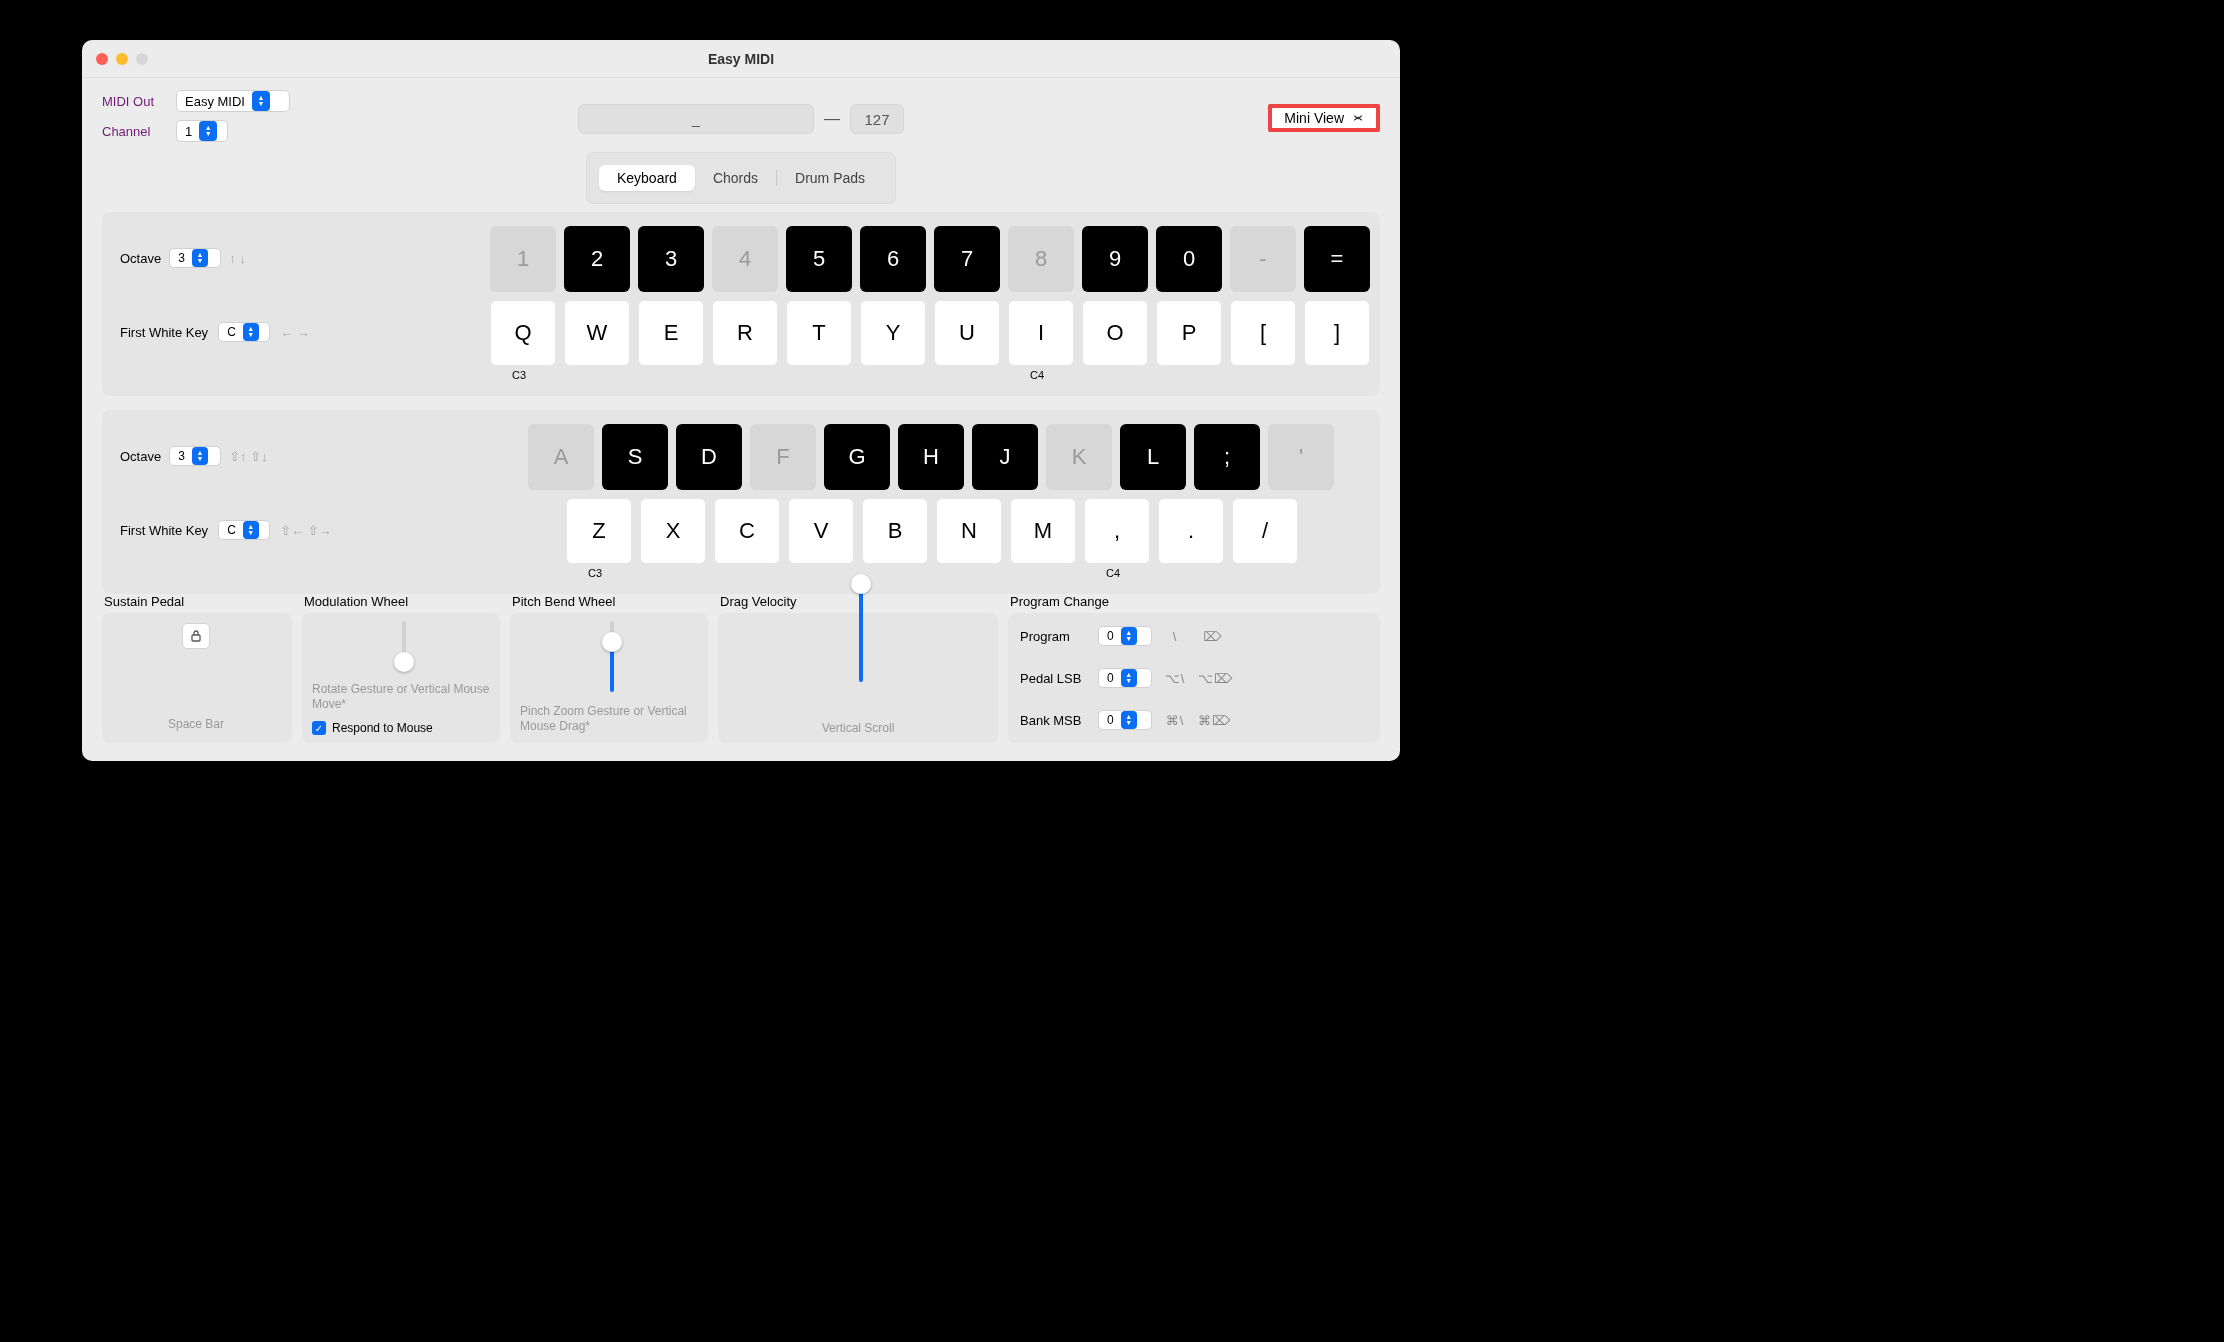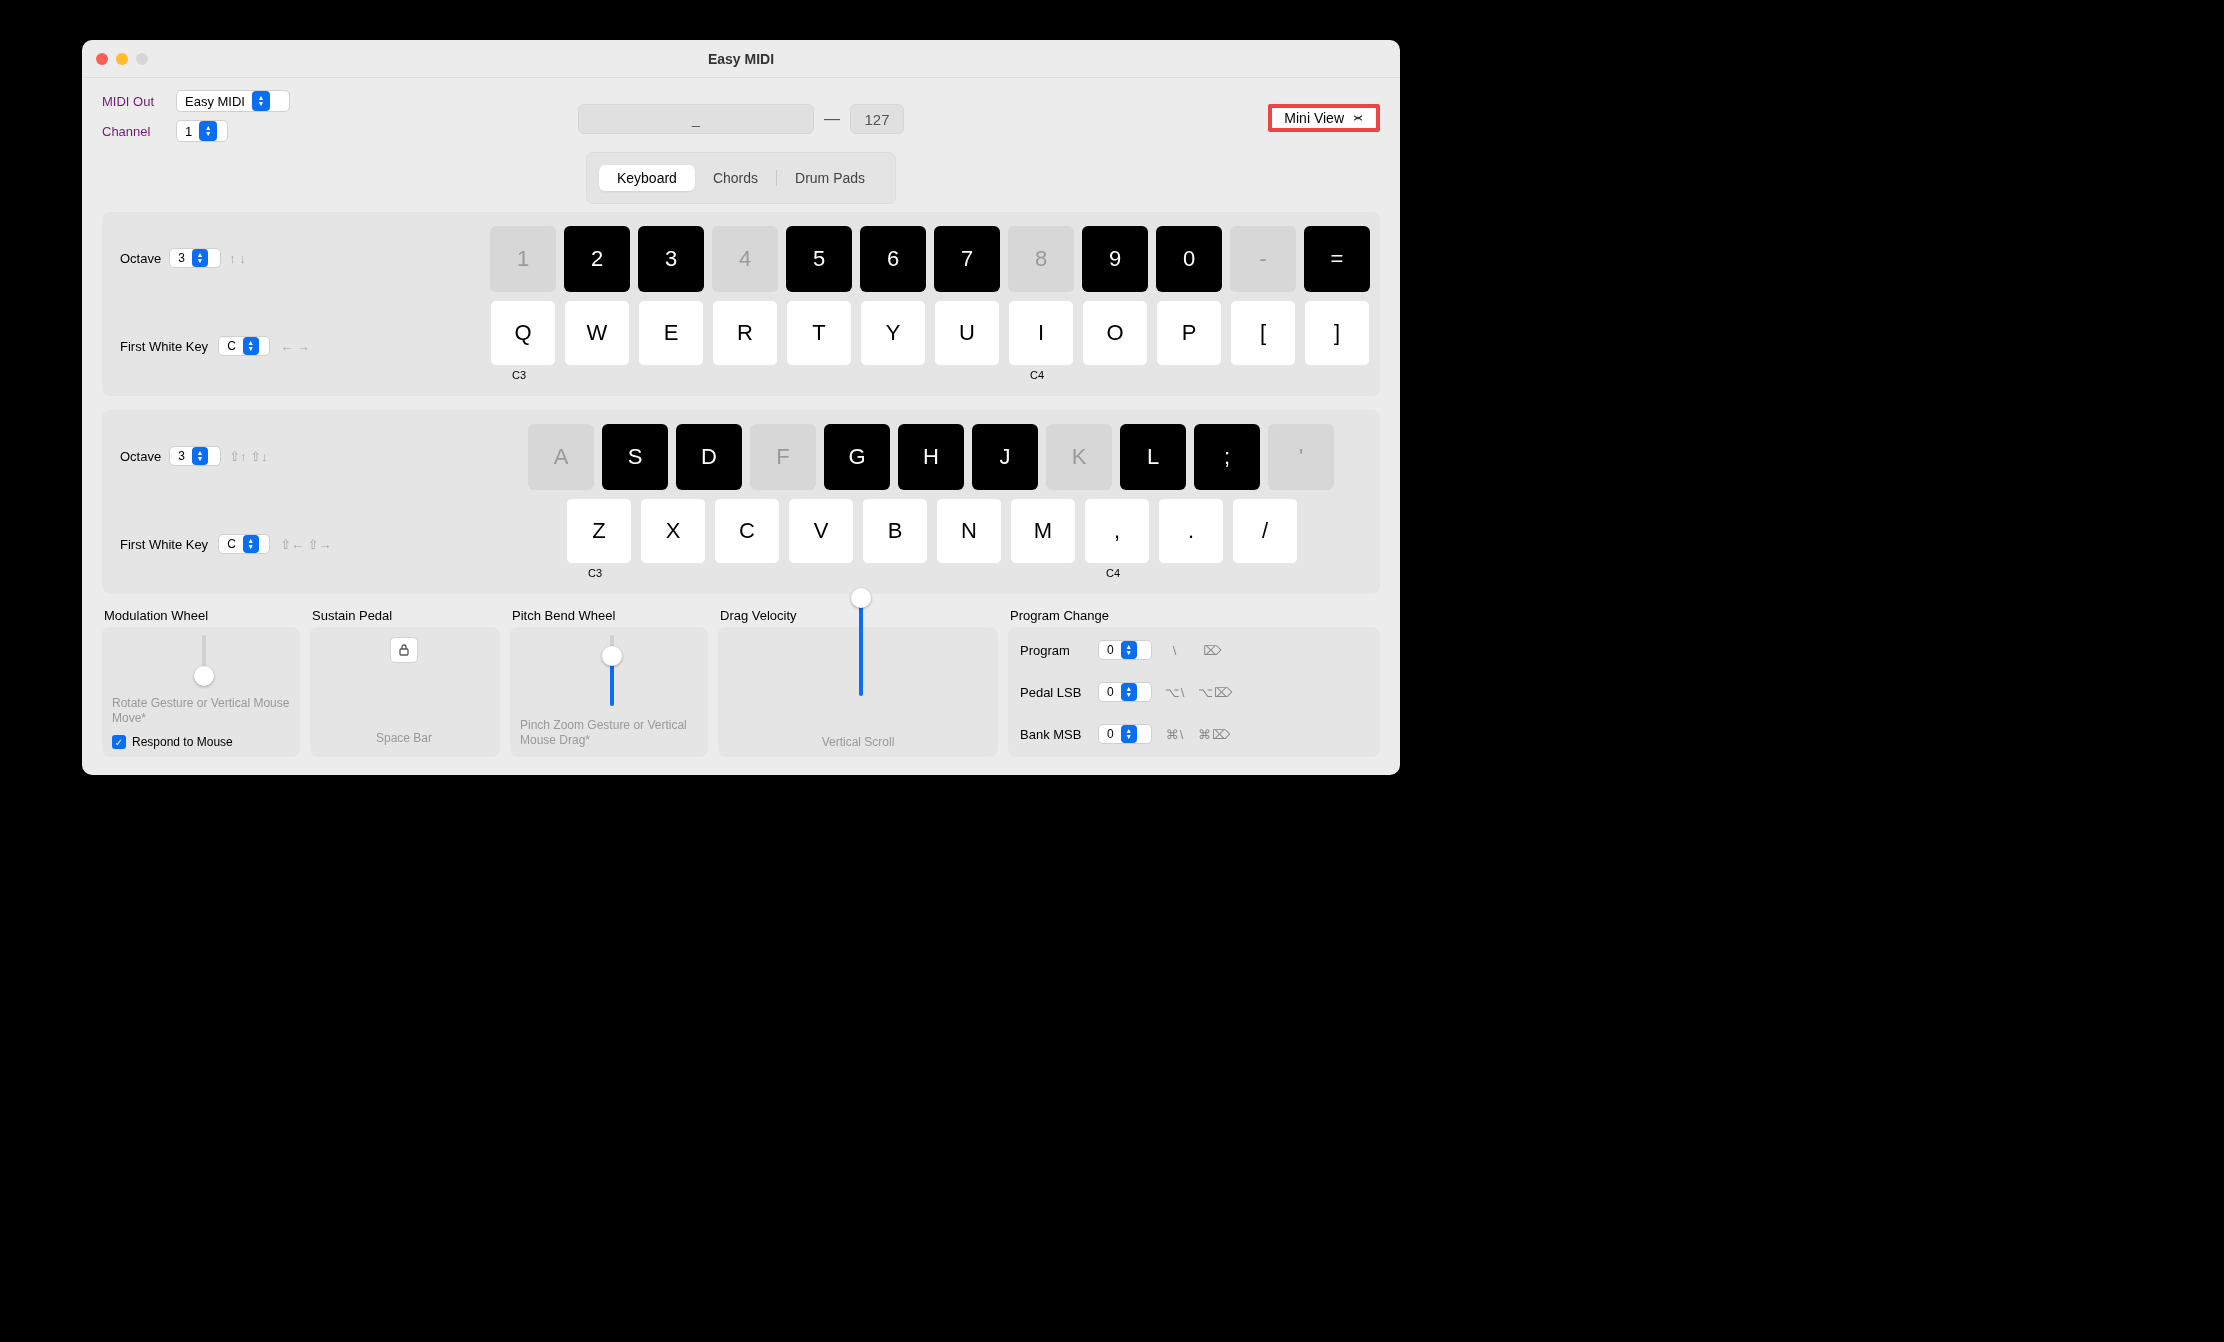--- a/index.html
+++ b/index.html
@@ -109,21 +109,21 @@
   .kb-controls.bottom { top:110px; }
   .ctrl-label { font-size:13px; color:#000; }
   .arrow-hint { font-size:13px; color:#a6a6a6; }
 
   .kb-panel { position:relative; }
 
   .second-panel .kb-row-black,
   .second-panel .kb-row-white { padding-right:0; }
 
   
-  .bottom { display:flex; gap:10px; margin-top:14px; }
+  .bottom { display:flex; gap:10px; margin-top:0; }
   .bpanel {
     background:#e5e5e5; border-radius:8px; padding:10px 12px 12px 12px;
     display:flex; flex-direction:column; position:relative;justify-content:space-between;
   }
   .bhead { font-size:13px; margin-bottom:4px; }
 
   .bottom .bwrap { display:flex; flex-direction:column; }
   .bwrap > .bhead { padding-left:2px; margin-bottom:4px; }
 
   .sustain { width:190px; height:130px; display:flex; align-items:center; padding-left:10px; gap:10px; }
@@ -301,46 +301,46 @@
           <div class="key white">N</div>
           <div class="key white">M</div>
           <div class="key white">,<div class="note-caption">C4</div></div>
           <div class="key white">.</div>
           <div class="key white">/</div>
         </div>
     </div>
 
     <div class="bottom">
       <div class="bwrap">
-        <div class="bhead">Modulation Wheel</div>
-        <div class="bpanel slider-panel">
-          <div class="slider-track">
-            <div class="slider-fill" style="height:8px;"></div>
-            <div class="slider-thumb" style="bottom:-2px;"></div>
-          </div>
-          <div class="slider-side">
-            <div class="hint" style="line-height:1.3;">Rotate Gesture or Vertical Mouse Move*</div>
-            <div class="checkrow">
-              <div class="checkbox">✓</div>
-              <span>Respond to Mouse</span>
-            </div>
-          </div>
-        </div>
-      </div>
-
-      <div class="bwrap">
         <div class="bhead">Sustain Pedal</div>
         <div class="bpanel sustain">
           <div class="lockbtn">
             <svg width="12" height="14" viewBox="0 0 12 14" fill="none" stroke="#555" stroke-width="1.3">
               <rect x="2" y="6" width="8" height="6" rx="1"></rect>
                 <path d="M4 6 V4 a2 2 0 0 1 4 0 V6"></path>
             </svg>
           </div>
           <div class="hint">Space Bar</div>
+        </div>
+      </div>
+
+      <div class="bwrap">
+        <div class="bhead">Modulation Wheel</div>
+        <div class="bpanel slider-panel">
+          <div class="slider-track">
+            <div class="slider-fill" style="height:8px;"></div>
+            <div class="slider-thumb" style="bottom:-2px;"></div>
+          </div>
+          <div class="slider-side">
+            <div class="hint" style="line-height:1.3;">Rotate Gesture or Vertical Mouse Move*</div>
+            <div class="checkrow">
+              <div class="checkbox">✓</div>
+              <span>Respond to Mouse</span>
+            </div>
+          </div>
         </div>
       </div>
 
       <div class="bwrap">
         <div class="bhead">Pitch Bend Wheel</div>
         <div class="bpanel slider-panel">
           <div class="slider-track">
             <div class="slider-fill" style="height:49px;"></div>
             <div class="slider-thumb" style="bottom:40px;"></div>
           </div>

